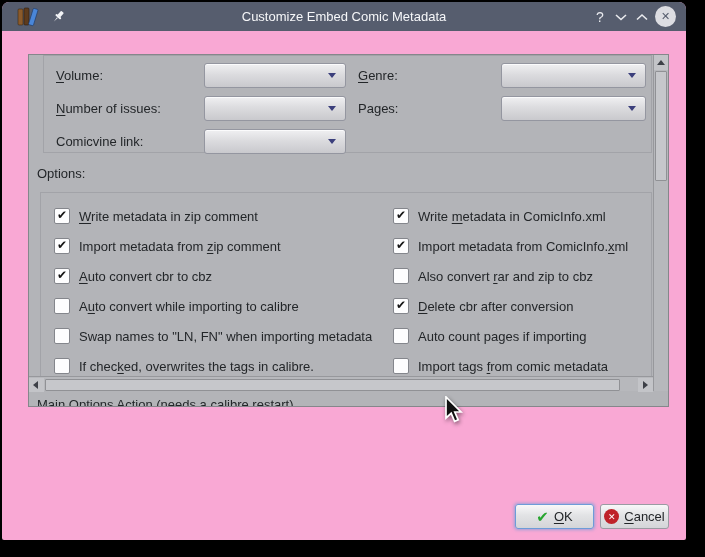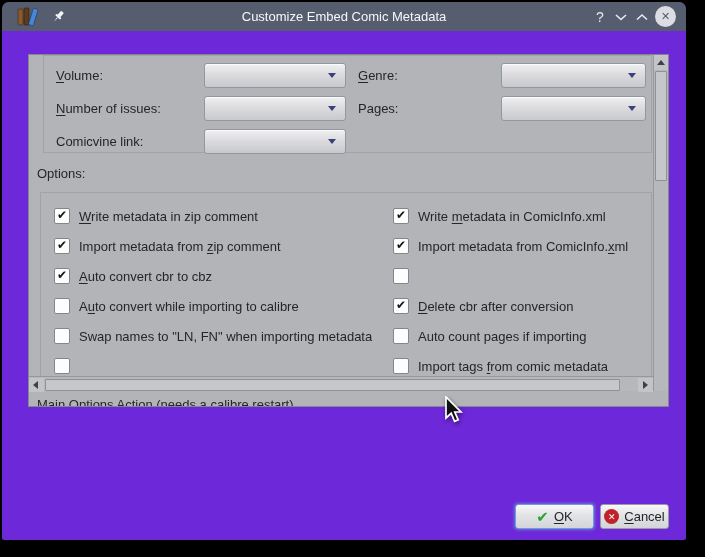--- a/index.html
+++ b/index.html
@@ -1,20 +1,20 @@
 <!DOCTYPE html>
 <html><head>
 <meta charset="utf-8">
 <style>
   html,body{margin:0;padding:0;}
   body{width:705px;height:557px;background:#000;position:relative;overflow:hidden;
        font-family:"Liberation Sans","DejaVu Sans",sans-serif;font-size:13px;color:#232629;}
   .abs{position:absolute;}
   
-  #window{left:2px;top:2px;width:684px;height:538px;background:#6d28d9;border-radius:7px 7px 2px 2px;}
+  #window{left:2px;top:2px;width:684px;height:538px;background:#f9a8d4;border-radius:7px 7px 2px 2px;}
   
   #titlebar{left:0;top:0;width:684px;height:29px;background:#565d6e;border-radius:7px 7px 0 0;}
   #title{left:0;top:0;width:100%;height:29px;line-height:29px;text-align:center;color:#f6f7f9;font-size:13px;}
   .tbicon{top:0;height:29px;display:flex;align-items:center;justify-content:center;}
   #tb-help{left:589px;width:18px;color:#e9eaee;font-size:14px;}
   #tb-close{left:653px;top:4px;width:21px;height:21px;border-radius:50%;background:#dcdde2;
             color:#545b6c;font-size:11px;font-weight:bold;display:flex;align-items:center;justify-content:center;}
   
   #winbody{left:0;top:29px;width:684px;height:509px;}
   
@@ -161,33 +161,35 @@
               <div class="cbrow">
                 <span class="cbbox"></span>
                 <span class="cblab">A<span class="mn">u</span>to convert while importing to calibre</span>
               </div>
               <div class="cbrow">
                 <span class="cbbox"></span>
                 <span class="cblab">Swap names to "LN, FN" when importing metadata</span>
               </div>
               <div class="cbrow">
                 <span class="cbbox"></span>
+                <span class="cblab">If chec<span class="mn">k</span>ed, overwrites the tags in calibre.</span>
               </div>
             </div>
           <div class="cbcol" style="left:352px;top:8px;">
               <div class="cbrow">
                 <span class="cbbox">✔</span>
                 <span class="cblab">Write <span class="mn">m</span>etadata in ComicInfo.xml</span>
               </div>
               <div class="cbrow">
                 <span class="cbbox">✔</span>
                 <span class="cblab">Import metadata from ComicInfo.<span class="mn">x</span>ml</span>
               </div>
               <div class="cbrow">
                 <span class="cbbox"></span>
+                <span class="cblab">Also convert <span class="mn">r</span>ar and zip to cbz</span>
               </div>
               <div class="cbrow">
                 <span class="cbbox">✔</span>
                 <span class="cblab"><span class="mn">D</span>elete cbr after conversion</span>
               </div>
               <div class="cbrow">
                 <span class="cbbox"></span>
                 <span class="cblab">Auto count pages if importing</span>
               </div>
               <div class="cbrow">

